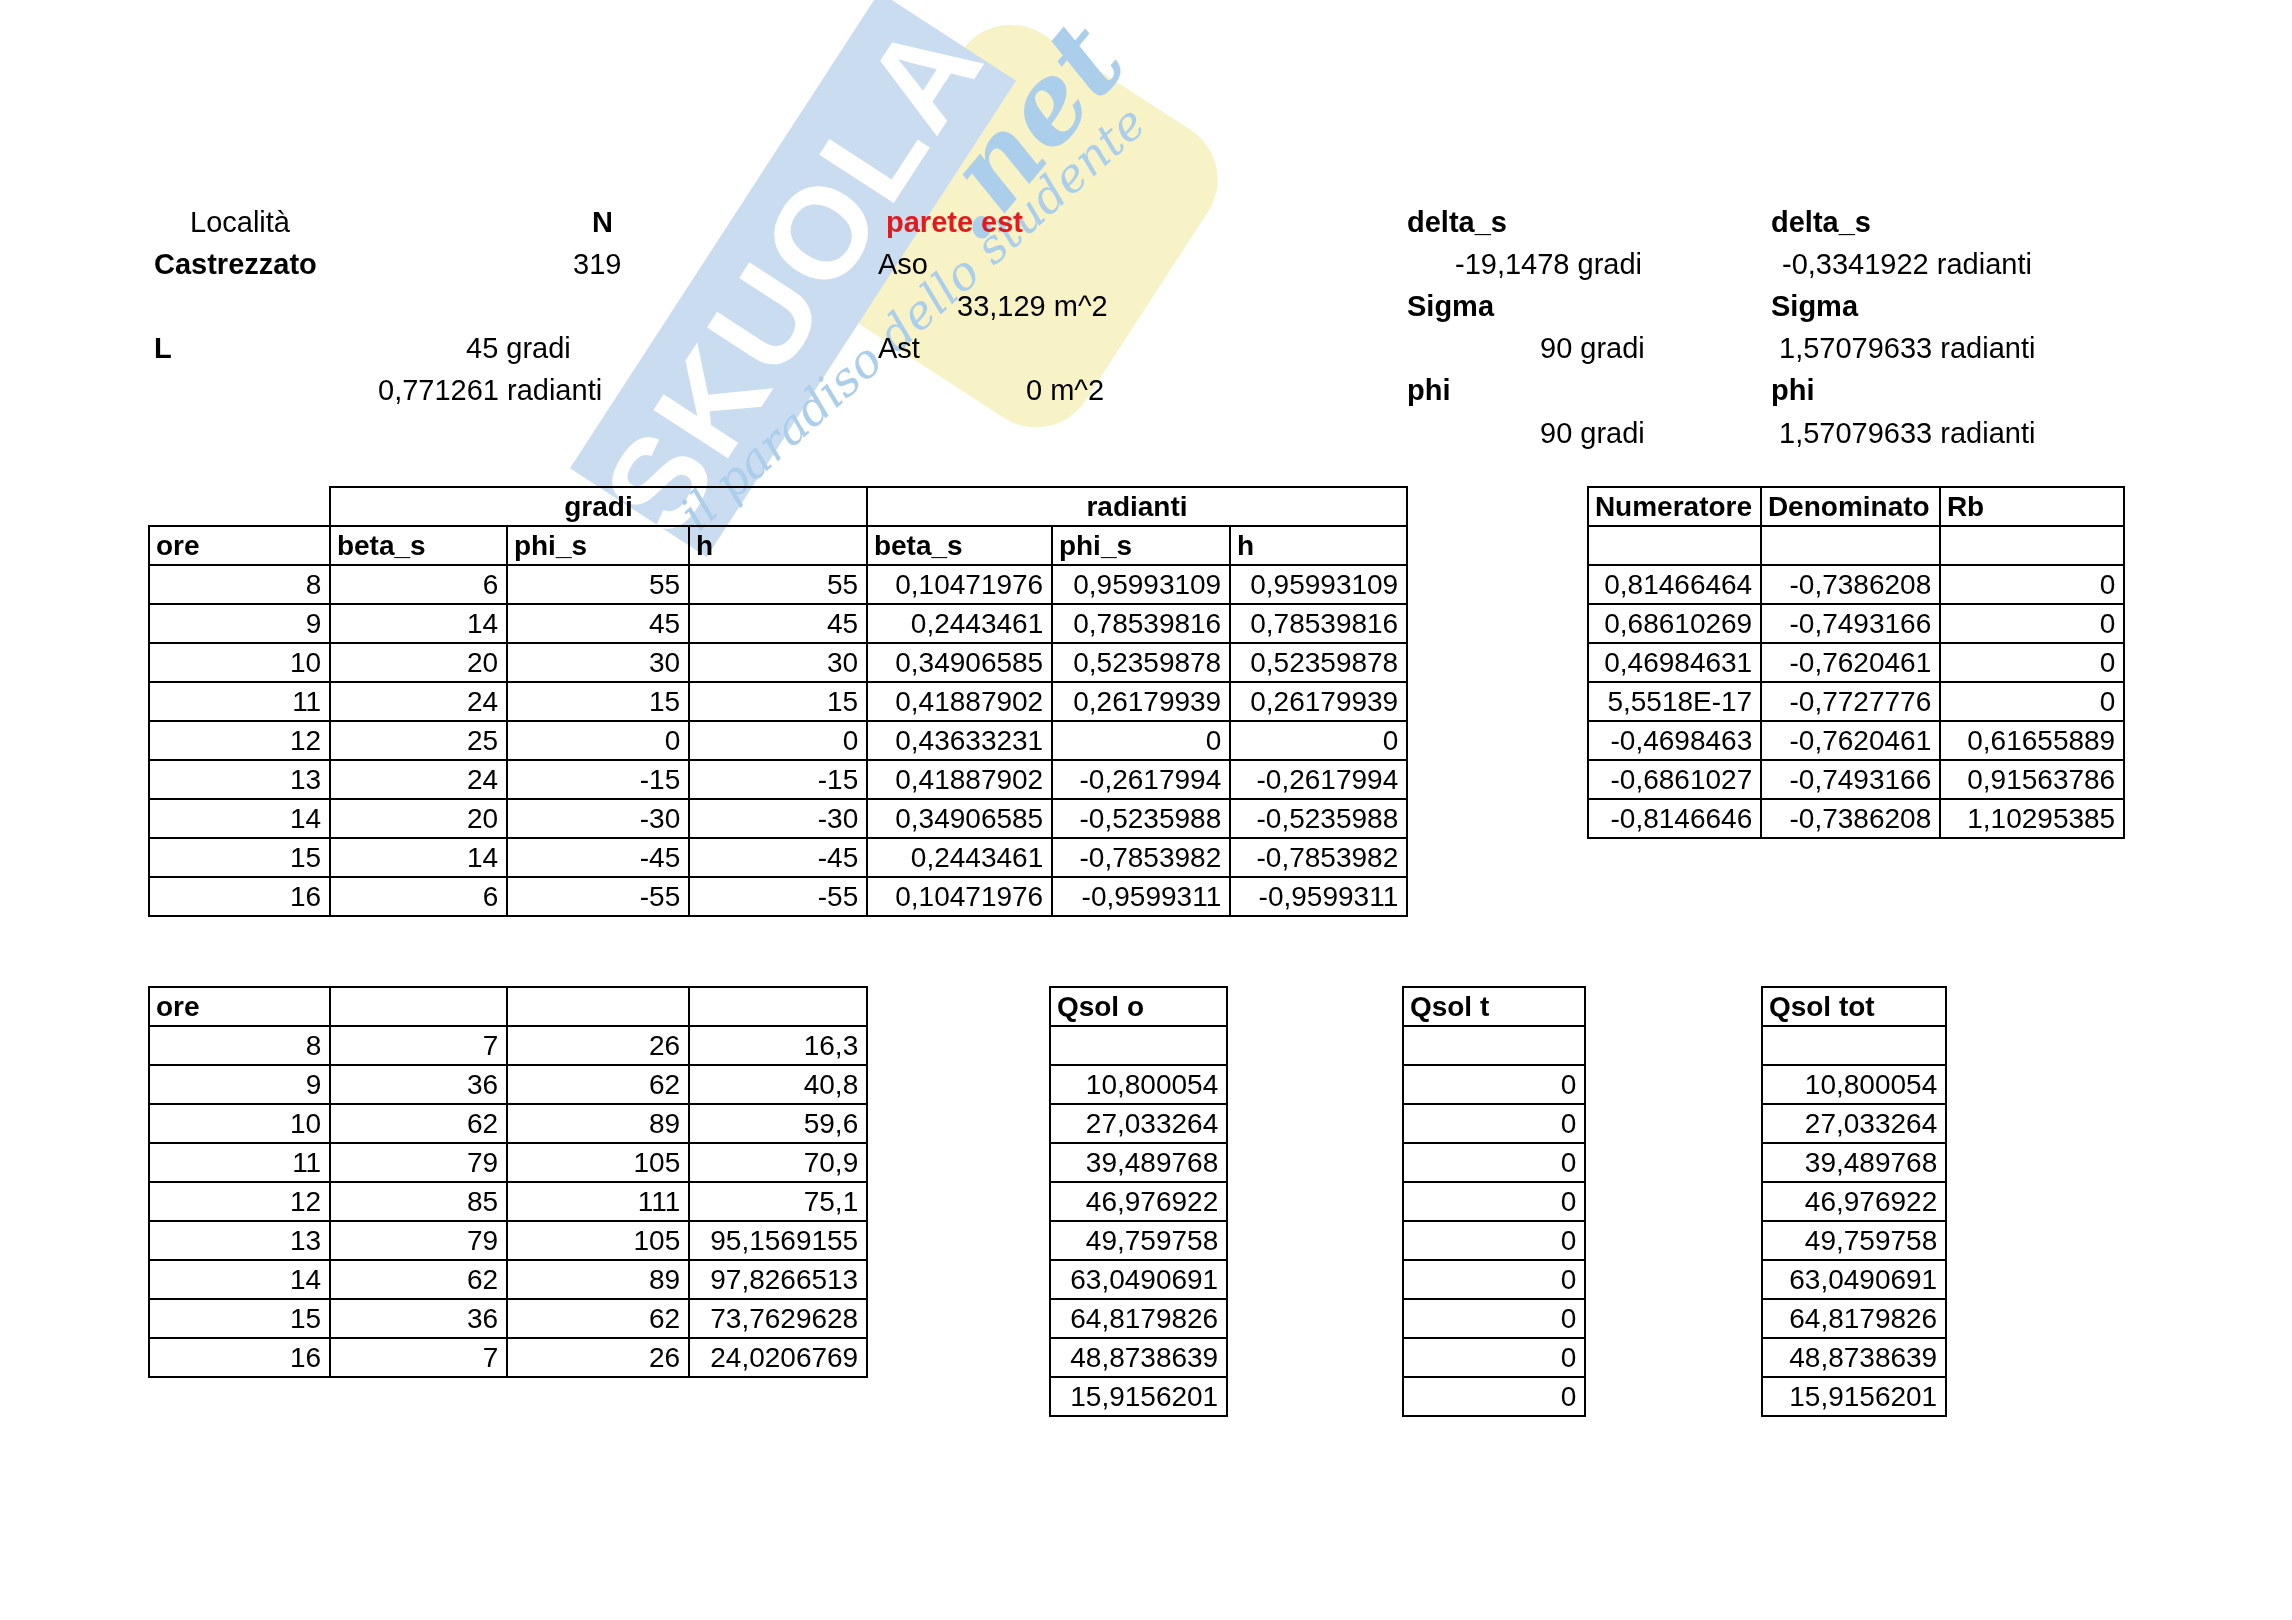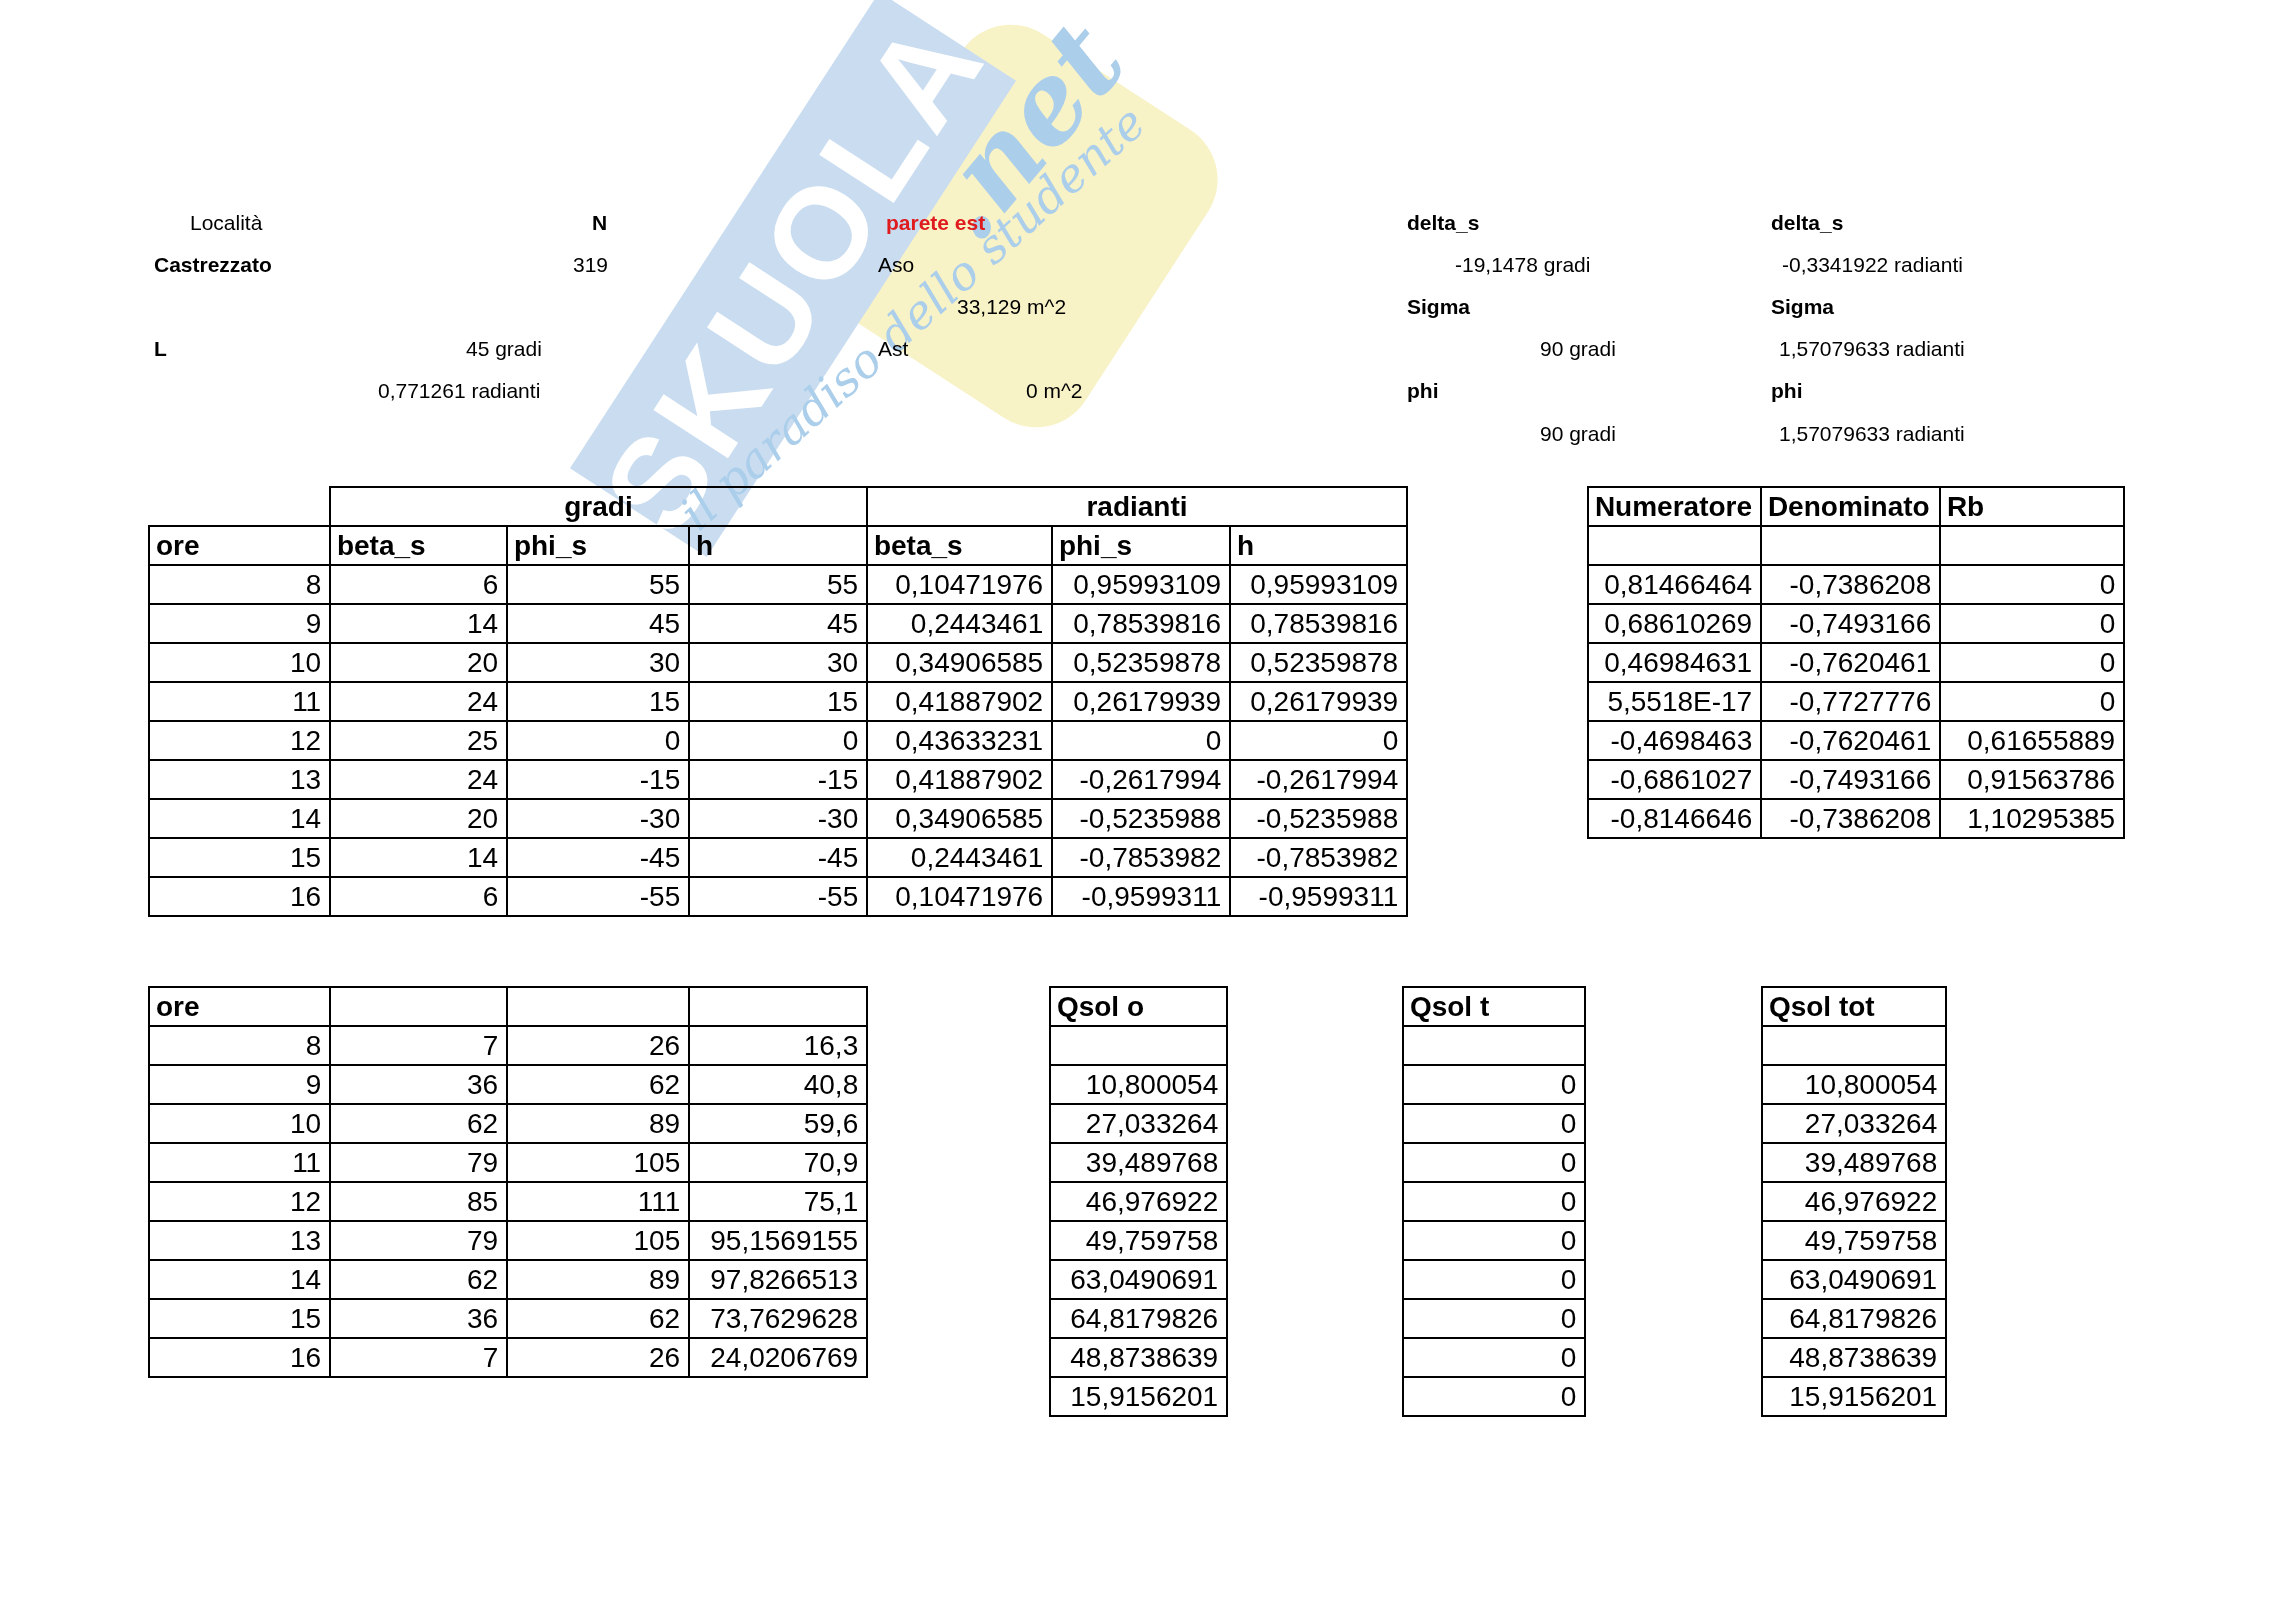--- a/index.html
+++ b/index.html
@@ -25,21 +25,21 @@
     left:895px;top:67px;width:255px;height:127px;transform:rotate(-50deg);
     font-size:110px;color:#abceeb;font-style:italic;font-weight:bold;
     font-family:"DejaVu Serif",serif;text-align:center;
   }
   #wm-tagline{
     left:617px;top:309px;width:549px;transform:rotate(-42deg);
     font-size:47px;color:#abceeb;font-style:italic;
     font-family:"DejaVu Serif",serif;text-align:center;white-space:nowrap;
   }
   
-  .lbl{position:absolute;z-index:2;font-size:21px;line-height:35px;white-space:nowrap;}
+  .lbl{position:absolute;z-index:2;font-size:29px;line-height:35px;white-space:nowrap;}
   .b{font-weight:bold;}
   .red{color:#e01b1d;font-weight:bold;margin-left:8px;}
   #h-localita{left:190px;top:205px;}
   #h-n-label{left:592px;top:205px;}
   #h-parete{left:878px;top:205px;}
   #h-delta-g-label{left:1407px;top:205px;}
   #h-delta-r-label{left:1771px;top:205px;}
   #h-castrezzato{left:154px;top:247px;}
   #h-n-value{left:573px;top:247px;}
   #h-aso-label{left:878px;top:247px;}

